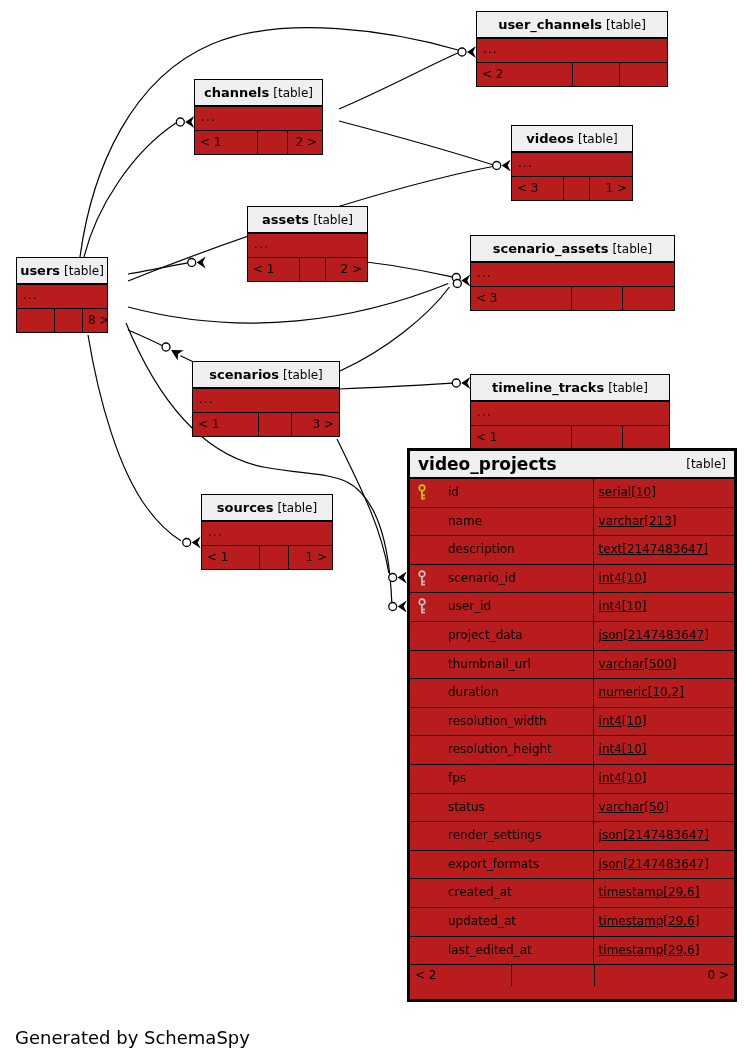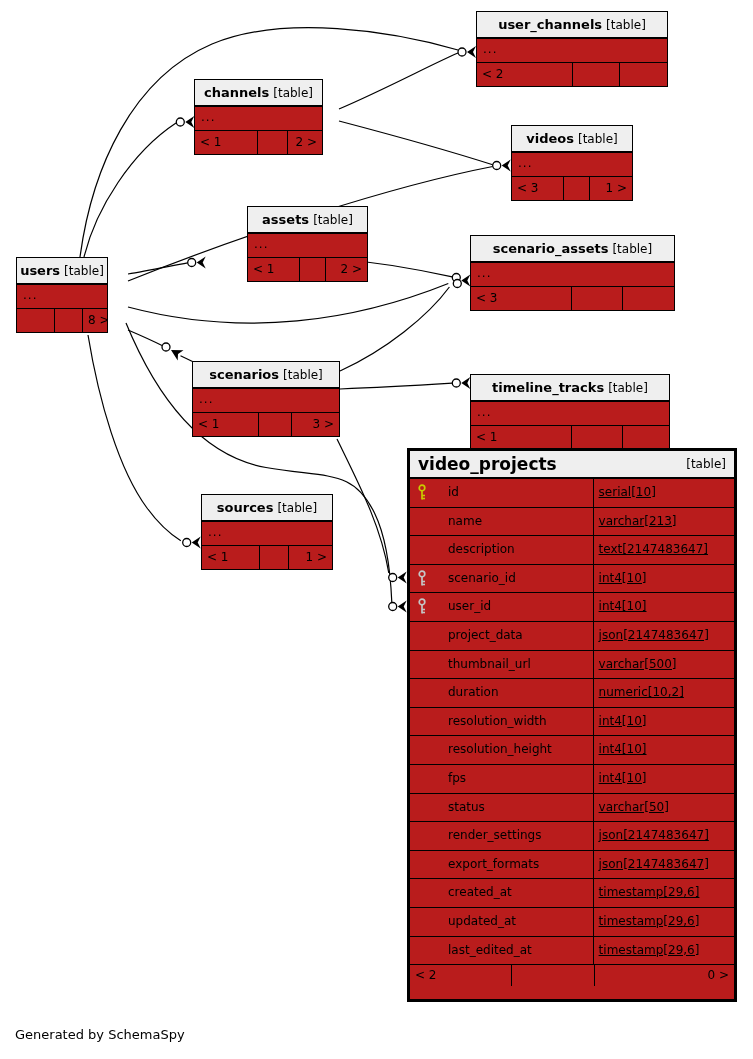--- a/index.html
+++ b/index.html
@@ -17,21 +17,21 @@
   .fc.r{flex:1;text-align:right;}
   
   .tbl.main{border:3px solid #000;font-size:12px;}
   .tbl.main .hdr{display:flex;justify-content:space-between;height:26px;line-height:26px;border-bottom:2.6px solid #000;padding:0 8px;background:#efefef;}
   .tbl.main .hdr .nm{font-size:17px;}
   .col-row{display:flex;height:27.6px;line-height:27.6px;border-bottom:1.4px solid #000;}
   .col-name{flex:0 0 183.6px;box-sizing:border-box;border-right:1.4px solid #000;position:relative;padding-left:38px;overflow:hidden;white-space:nowrap;}
   .col-type{flex:1;padding-left:5px;overflow:hidden;white-space:nowrap;text-decoration:underline;}
   .keyicon{position:absolute;left:7px;top:5px;width:12px;height:17px;}
   .tbl.main .foot{border-top:none;height:21px;line-height:20px;}
-  #caption{position:absolute;left:15px;top:1027px;font-size:13px;z-index:2;}
+  #caption{position:absolute;left:15px;top:1027px;font-size:18px;z-index:2;}
 </style>
 </head>
 <body>
 
 <div id="canvas">
 
   <svg id="edges" width="753" height="1059" viewBox="0 0 753 1059">
     <g fill="none" stroke="#000" stroke-width="1.2">
       <path d="M 80,257 C 92,168 132,78 212,44 C 284,14 392,31 458,50"></path>
       <path d="M 84,257 C 96,208 132,152 176,123"></path>

